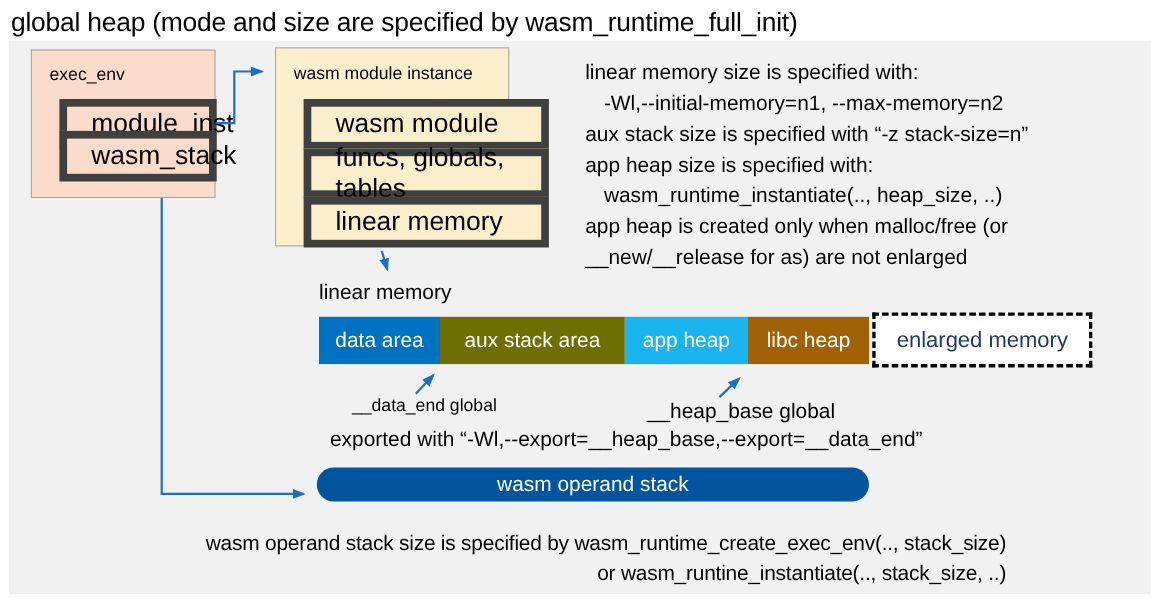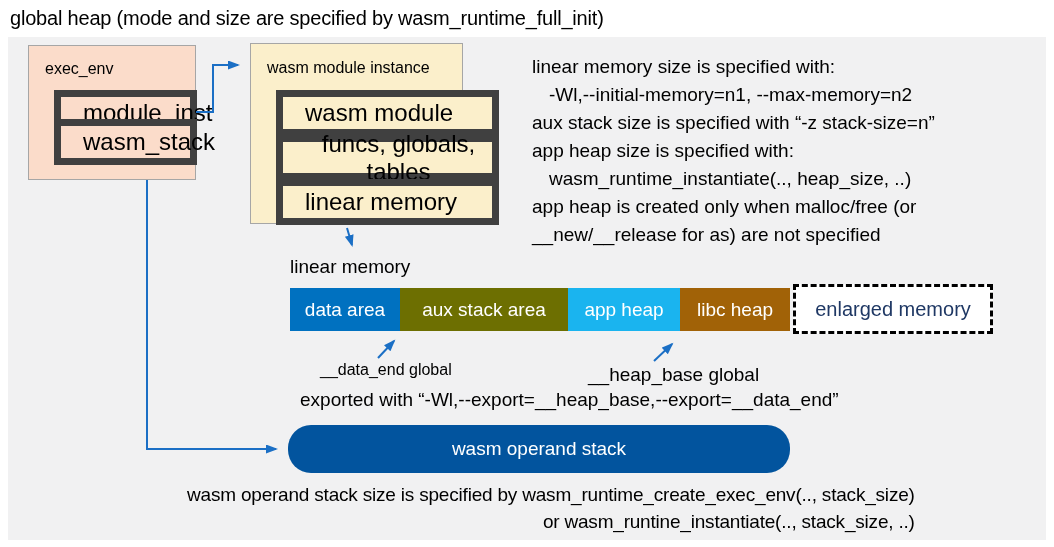--- a/index.html
+++ b/index.html
@@ -2,35 +2,35 @@
 <html><head>
 <meta charset="utf-8">
 <style>
   html,body{margin:0;padding:0;background:#fff;}
   .canvas{
     position:relative;width:1054px;height:547px;overflow:hidden;
     font-family:"Liberation Sans","DejaVu Sans",sans-serif;color:#000;background:#fff;
   }
   .abs{position:absolute;}
   .panel{left:8px;top:37px;width:1038px;height:503px;background:#F1F1F2;}
-  .title{left:10px;top:7px;font-size:20px;letter-spacing:-0.2px;white-space:nowrap;}
+  .title{left:10px;top:7px;font-size:24px;letter-spacing:-0.2px;white-space:nowrap;}
 
   
   .box{border:1px solid #A6A6A6;box-sizing:border-box;}
   .box-header{position:absolute;left:0;top:0;right:0;display:flex;align-items:center;
     padding-left:16px;font-size:16px;}
   .box-row{position:absolute;border:7px solid #404040;box-sizing:border-box;
     display:flex;align-items:center;padding-left:22px;font-size:24px;}
 
   .exec-env{left:28px;top:45px;width:168px;height:135px;}
   .exec-env .box-header{height:45px;}
   .exec-env .row0{left:25px;top:44px;width:143px;height:46px;}
   .exec-env .row1{left:25px;top:73px;width:143px;height:46px;}
 
-  .mod-inst{left:250px;top:43px;width:213px;height:181px;text-align:center;}
+  .mod-inst{left:250px;top:43px;width:213px;height:181px;}
   .mod-inst .box-header{height:47px;}
   .mod-inst .row0{left:25px;top:46px;width:223px;height:46px;}
   .mod-inst .row1{left:25px;top:91px;width:223px;height:45px;}
   .mod-inst .row2{left:25px;top:135px;width:223px;height:46px;}
 
   
   .notes{left:532px;top:53px;font-size:19px;line-height:28px;white-space:nowrap;}
   .notes .indent{margin-left:17px;}
 
   
@@ -42,21 +42,21 @@
   .enlarged{left:793px;top:284px;width:194px;height:44px;background:#fff;
     border:3px dashed #000;display:flex;align-items:center;justify-content:center;
     font-size:20px;}
 
   
   .lbl-data-end{left:320px;top:361px;font-size:16px;}
   .lbl-heap-base{left:588px;top:364px;font-size:19px;}
   .lbl-exported{left:300px;top:389px;font-size:19px;white-space:nowrap;}
 
   
-  .op-stack{left:288px;top:425px;width:502px;height:48px;display:flex;
+  .op-stack{left:288px;top:425px;width:502px;height:31px;display:flex;
     align-items:center;justify-content:center;color:#fff;font-size:19px;border-radius:23px;}
 
   
   .bottom-notes{left:187px;top:481px;font-size:19px;line-height:27px;white-space:nowrap;letter-spacing:-0.2px;text-align:right;}
 
   .arrows{left:0;top:0;width:1054px;height:547px;pointer-events:none;}
 </style>
 </head>
 <body>
 
@@ -79,21 +79,21 @@
     <div class="box-row row2" style="background-color: rgb(251, 239, 203);">linear memory</div>
   </div>
 
   <div class="abs notes">
     <div>linear memory size is specified with:</div>
     <div class="indent">-Wl,--initial-memory=n1, --max-memory=n2</div>
     <div>aux stack size is specified with “-z stack-size=n”</div>
     <div>app heap size is specified with:</div>
     <div class="indent">wasm_runtime_instantiate(.., heap_size, ..)</div>
     <div>app heap is created only when malloc/free (or</div>
-    <div>__new/__release for as) are not specified</div>
+    <div>__new/__release for as) are not enlarged</div>
   </div>
 
   <div class="abs lm-label">linear memory</div>
   <div class="abs lm-bar">
     <div class="lm-seg seg0" style="background-color: rgb(0, 113, 192);">data area</div>
     <div class="lm-seg seg1" style="background-color: rgb(109, 111, 1);">aux stack area</div>
     <div class="lm-seg seg2" style="background-color: rgb(26, 180, 239);">app heap</div>
     <div class="lm-seg seg3" style="background-color: #a16207;">libc heap</div>
   </div>
   <div class="abs enlarged" style="color: rgb(31, 56, 100);">enlarged memory</div>

